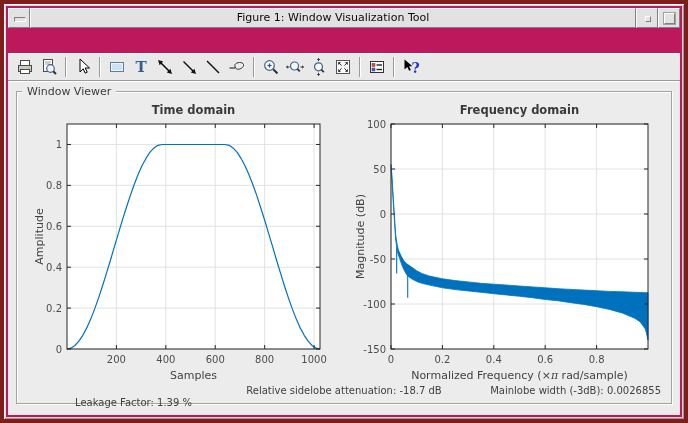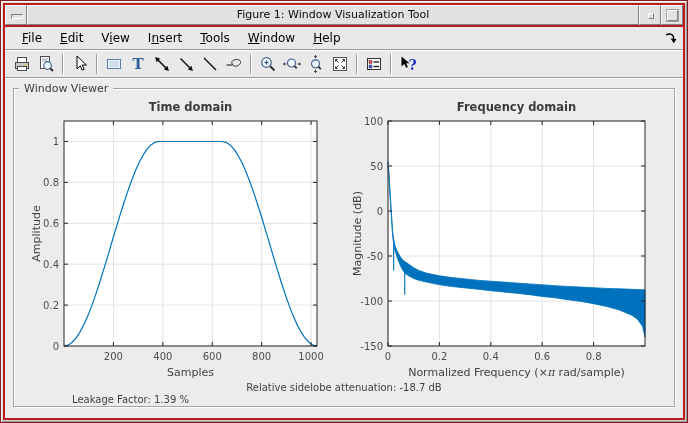--- a/index.html
+++ b/index.html
@@ -1,17 +1,17 @@
 <!DOCTYPE html>
 <html><head>
 <meta charset="utf-8">
 <style>
   html,body{margin:0;padding:0;}
   body{width:688px;height:423px;position:relative;font-family:"DejaVu Sans","Liberation Sans",sans-serif;background:#b8b8b8;overflow:hidden;}
-  .window{position:absolute;inset:0;box-sizing:border-box;background:#b91c1c;border:1px solid #7f1d1d;
+  .window{position:absolute;inset:0;box-sizing:border-box;background:#be185d;border:4px solid #7f1d1d;
           box-shadow:inset 1px 1px 0 #fafafa, inset -1px -1px 0 #9a9a9a, inset 2px 2px 0 #dcdcdc, inset -2px -2px 0 #cfcfcf;}
   
   .titlebar{position:absolute;left:4px;right:4px;top:4px;height:20px;display:flex;}
   .tbseg{box-sizing:border-box;background:#e2e2e2;border:1px solid;border-color:#fbfbfb #7f7f7f #7f7f7f #fbfbfb;}
   .tb-btn{width:22px;position:relative;cursor:default;}
   .tb-title{flex:1;font-size:11px;color:#0a0a0a;text-align:center;line-height:18px;white-space:nowrap;overflow:hidden;}
   .tb-dash{position:absolute;left:5px;top:8px;width:10px;height:3px;background:#e2e2e2;border:1px solid;border-color:#808080 #ffffff #ffffff #808080;}
   .tb-dot{position:absolute;left:8px;top:7px;width:4px;height:4px;background:#e2e2e2;border:1px solid;border-color:#ffffff #808080 #808080 #ffffff;}
   .tb-sq{position:absolute;left:5px;top:4px;width:9px;height:9px;background:#e2e2e2;border:1px solid;border-color:#ffffff #808080 #808080 #ffffff;box-shadow:0 0 0 1px #a0a0a0;}
   
@@ -50,35 +50,20 @@
     </div>
     <div class="tbseg tb-title">Figure 1: Window Visualization Tool</div>
     <div class="tbseg tb-btn">
       <div class="tb-dot"></div>
     </div>
     <div class="tbseg tb-btn">
       <div class="tb-sq"></div>
     </div>
   </div>
 
-  <div class="menubar">
-    <div class="menuitems" id="menu-items">
-        <span class="mi"><u>F</u>ile</span>
-        <span class="mi"><u>E</u>dit</span>
-        <span class="mi">V<u>i</u>ew</span>
-        <span class="mi">I<u>n</u>sert</span>
-        <span class="mi"><u>T</u>ools</span>
-        <span class="mi"><u>W</u>indow</span>
-        <span class="mi"><u>H</u>elp</span>
-      </div>
-    <svg class="dockicon" width="14" height="14">
-      <path d="M3 4 C8 1.5 11 4 10.6 8.2" fill="none" stroke="#000" stroke-width="1.3"></path>
-      <path d="M10.8 12.2 L7.6 7.6 L13.4 7.9 Z" fill="#000"></path>
-    </svg>
-  </div>
 
   <div class="toolbar" id="toolbar">
       <div class="tbtn">
         <svg width="20" height="20">
           <rect x="3.5" y="8.5" width="13" height="6" fill="#c9c9c9" stroke="#4a4a4a"></rect>
           <rect x="5.5" y="3.5" width="9" height="5" fill="#fff" stroke="#4a4a4a"></rect>
           <rect x="5.5" y="12.5" width="9" height="4" fill="#fff" stroke="#4a4a4a"></rect>
           <rect x="13" y="10" width="2" height="1.5" fill="#d8c32a"></rect>
         </svg>
       </div>
@@ -291,17 +276,18 @@
             <line x1="45" y1="28" x2="49" y2="28" stroke="#262626"></line>
             <line x1="302" y1="28" x2="298" y2="28" stroke="#262626"></line>
             <text x="40" y="31.5" text-anchor="end" font-size="10" fill="#4d4d4d">100</text>
             <text x="173.5" y="18" text-anchor="middle" font-size="11.5" font-weight="bold" fill="#3a3a3a">Frequency domain</text>
             <text x="173.5" y="283" text-anchor="middle" font-size="11" fill="#424242"><tspan>Normalized Frequency  (×</tspan><tspan font-style="italic" font-family="DejaVu Serif,serif">π</tspan><tspan>&nbsp;rad/sample)</tspan></text>
             <text x="18" y="140.5" text-anchor="middle" font-size="11" fill="#424242" transform="rotate(-90 18 140.5)">Magnitude (dB)</text>
           </svg></div>
       <div class="statusrow">
         <span class="st s1">Leakage Factor: 1.39 %</span>
         <span class="st s2">Relative sidelobe attenuation: -18.7 dB</span>
+        <span class="st s3">Mainlobe width (-3dB): 0.0026855</span>
       </div>
     </div>
   </div>
 
 </div>
 
 </body></html>

